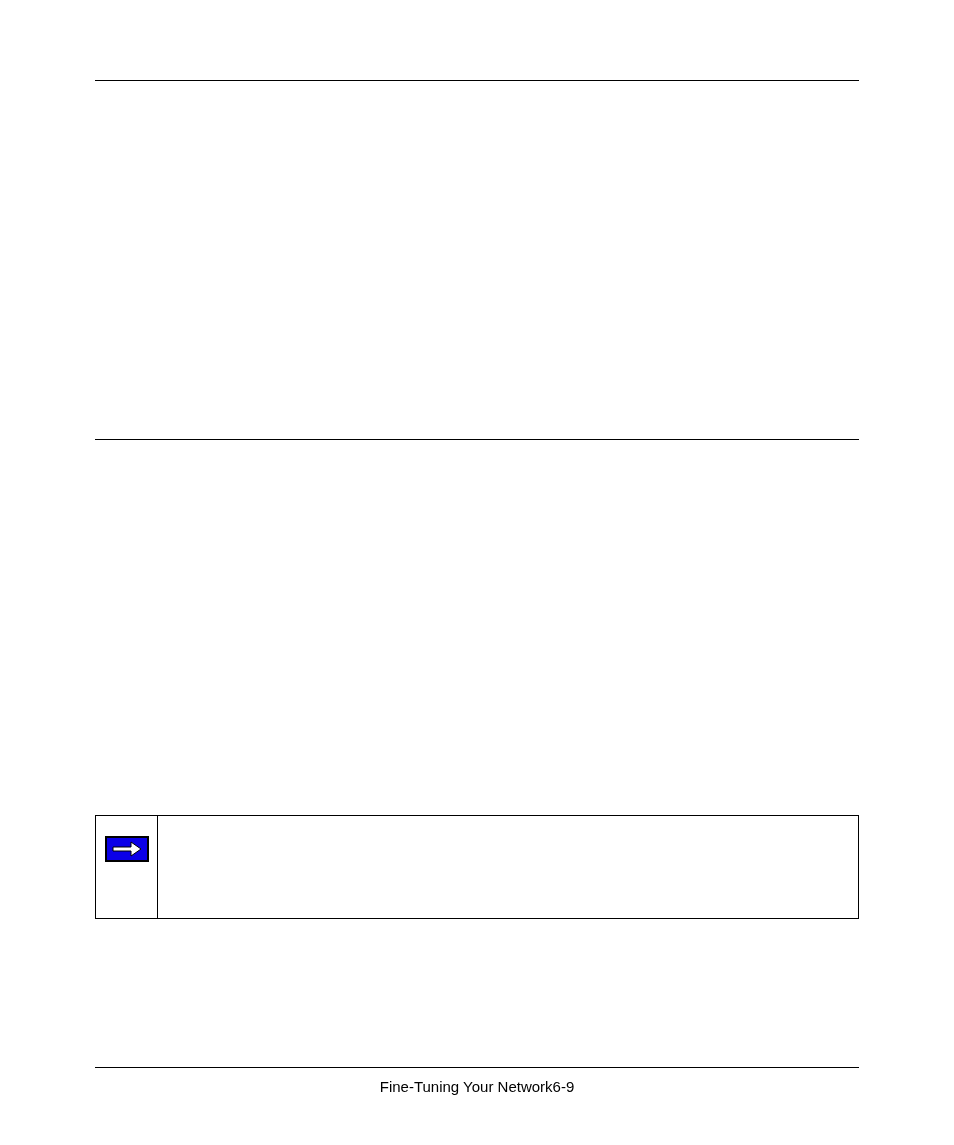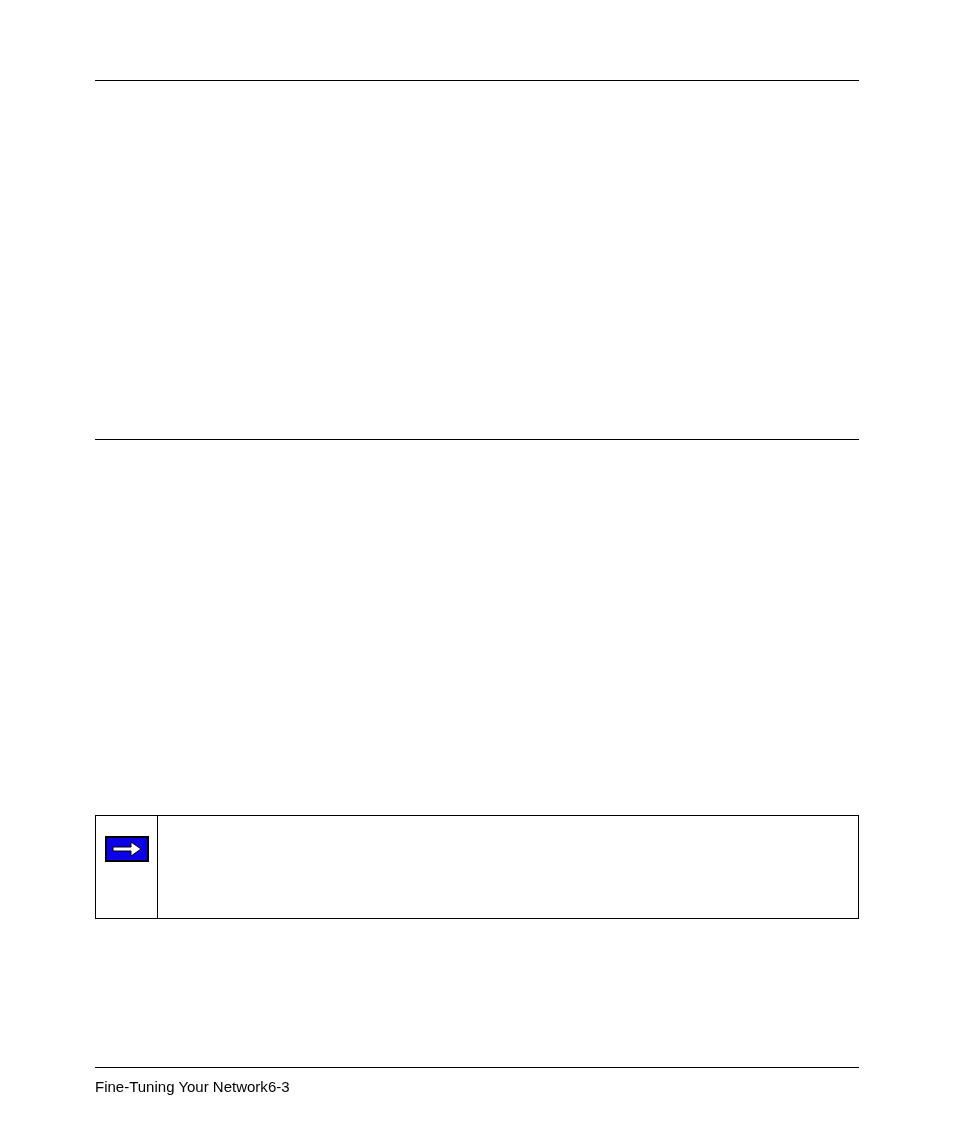--- a/index.html
+++ b/index.html
@@ -65,21 +65,21 @@
       bottom: 50px;
       left: 95px;
       right: 95px;
     }
     .footer-rule {
       border-top: 1px solid #000000;
       margin-bottom: 10px;
     }
     .footer-row {
       display: flex;
-      justify-content: flex-start;
+      justify-content: center;
       font-size: 15px;
       color: #000000;
     }
   </style>
 </head>
 <body>
 
 <div class="header-rule"></div>
 
 <div class="content-area">
@@ -94,15 +94,15 @@
       </div>
     </div>
     <div class="note-content-cell"></div>
   </div>
 </div>
 
 <div class="footer">
   <div class="footer-rule"></div>
   <div class="footer-row">
     <span>Fine-Tuning Your Network</span>
-    <span>6-3</span>
+    <span>6-9</span>
   </div>
 </div>
 
 </body></html>

